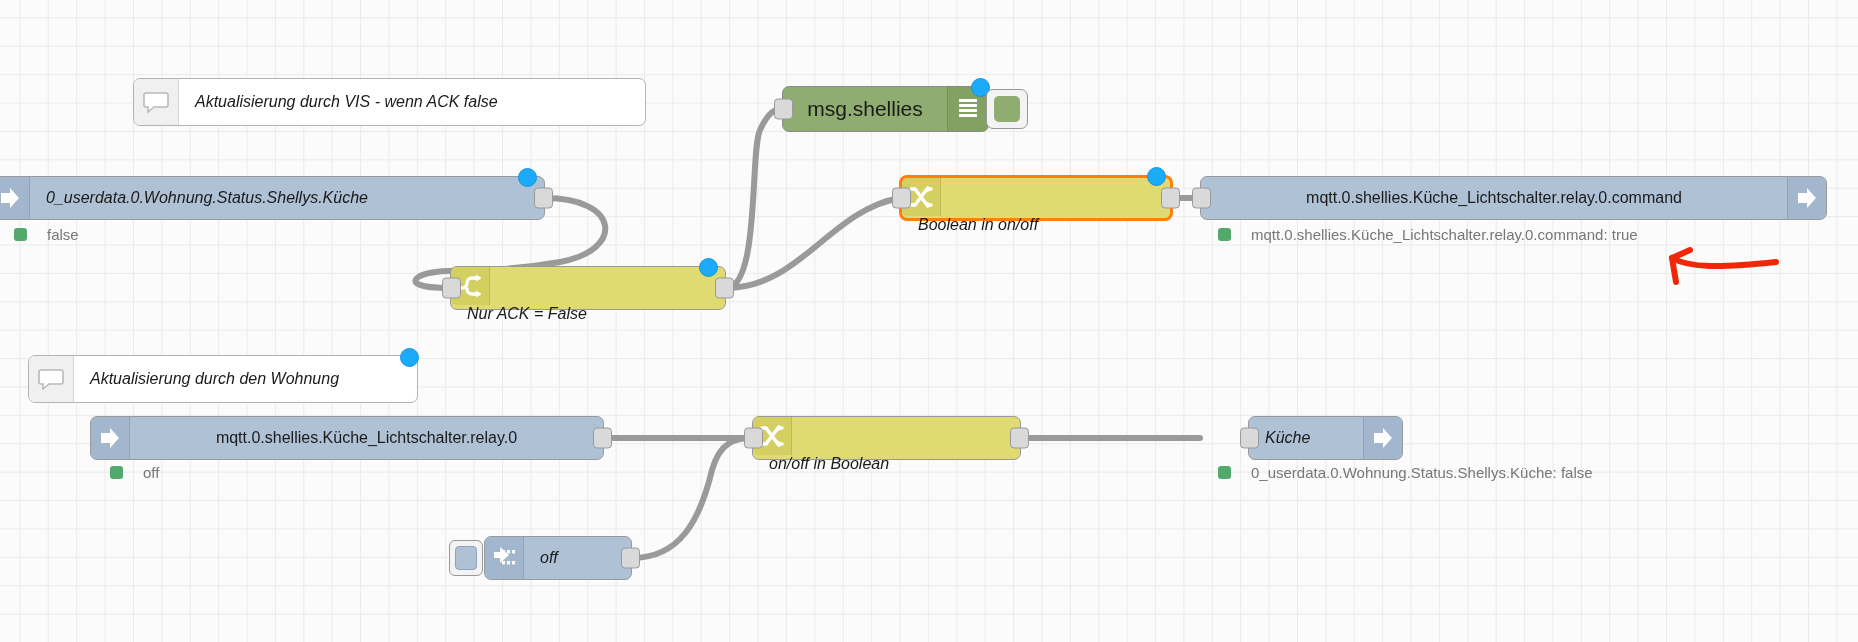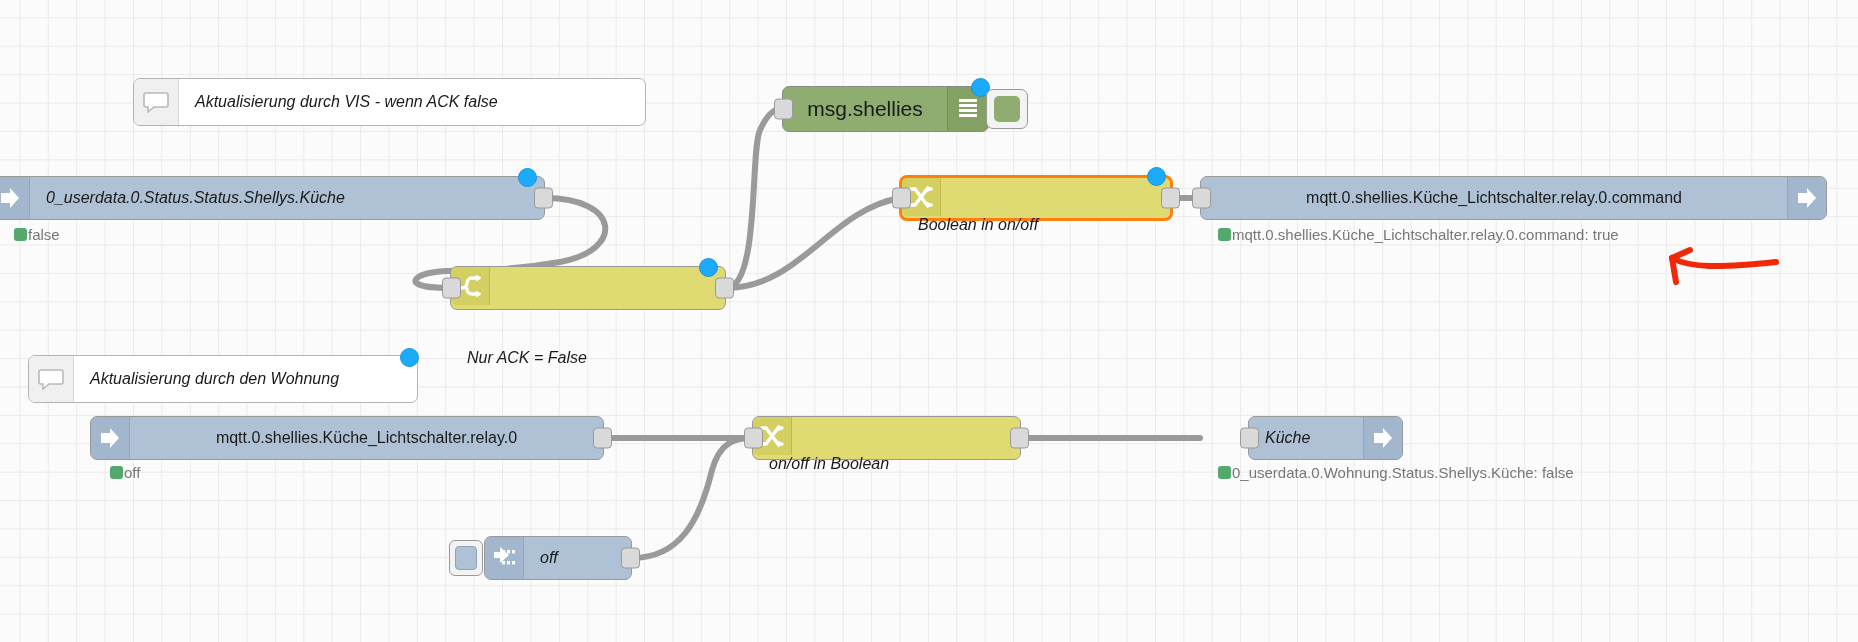--- a/index.html
+++ b/index.html
@@ -118,21 +118,21 @@
     border: 1px solid #1594dd;
     right: 7px;
     top: -9px;
   }
 
   
   .status {
     position: absolute;
     display: flex;
     align-items: center;
-    gap: 1px;
+    gap: 20px;
     font-size: 15px;
     color: #777777;
     white-space: nowrap;
   }
   .status .dot {
     width: 13px;
     height: 13px;
     border-radius: 3px;
     background: #53a96b;
     flex: 0 0 13px;
@@ -225,21 +225,21 @@
     </div>
     <div class="node-label">Aktualisierung durch VIS - wenn ACK false</div>
   </div>
 
   <div class="node c-blue" style="left:-10px; top:176px; width:555px;">
     <div class="node-icon">
       <svg class="ic" width="26" height="26" viewBox="0 0 26 26">
         <path d="M4 8 h9 v-5 l9 10 l-9 10 v-5 h-9 z" fill="#ffffff"></path>
       </svg>
     </div>
-    <div class="node-label">0_userdata.0.Status.Status.Shellys.Küche</div>
+    <div class="node-label">0_userdata.0.Wohnung.Status.Shellys.Küche</div>
     <span class="port out"></span>
     <span class="blue-dot"></span>
   </div>
   <div class="status" style="left:14px; top:226px;">
     <span class="dot"></span>
     <span>false</span>
   </div>
 
   <div class="node c-green" style="left:782px; top:86px; width:207px; height:46px; border-color:#8a8a8a;">
     <div class="node-label center plain" style="font-style:normal; font-size:21px;">msg.shellies</div>
@@ -253,21 +253,21 @@
         </g>
       </svg>
     </div>
     <span class="port in"></span>
     <span class="blue-dot" style="right:-2px;"></span>
     <div class="debug-btn">
       <div class="inner"></div>
     </div>
   </div>
 
-  <div class="node c-yellow" style="left:450px; top:266px; width:276px;gap:44px;">
+  <div class="node c-yellow" style="left:450px; top:266px; width:276px;">
     <div class="node-icon">
       <svg class="ic" width="26" height="26" viewBox="0 0 26 26">
         <path d="M22 5 h-7 a5 5 0 0 0 -5 5 a5 5 0 0 1 -5 5 h-3" fill="none" stroke="#ffffff" stroke-width="3.4" stroke-linecap="round"></path>
         <path d="M22 21 h-7 a5 5 0 0 1 -5 -5" fill="none" stroke="#ffffff" stroke-width="3.4" stroke-linecap="round"></path>
         <path d="M19 1.5 l5 3.5 l-5 3.5 z" fill="#ffffff"></path>
         <path d="M19 17.5 l5 3.5 l-5 3.5 z" fill="#ffffff"></path>
       </svg>
     </div>
     <div class="node-label">Nur ACK = False</div>
     <span class="port in"></span>

